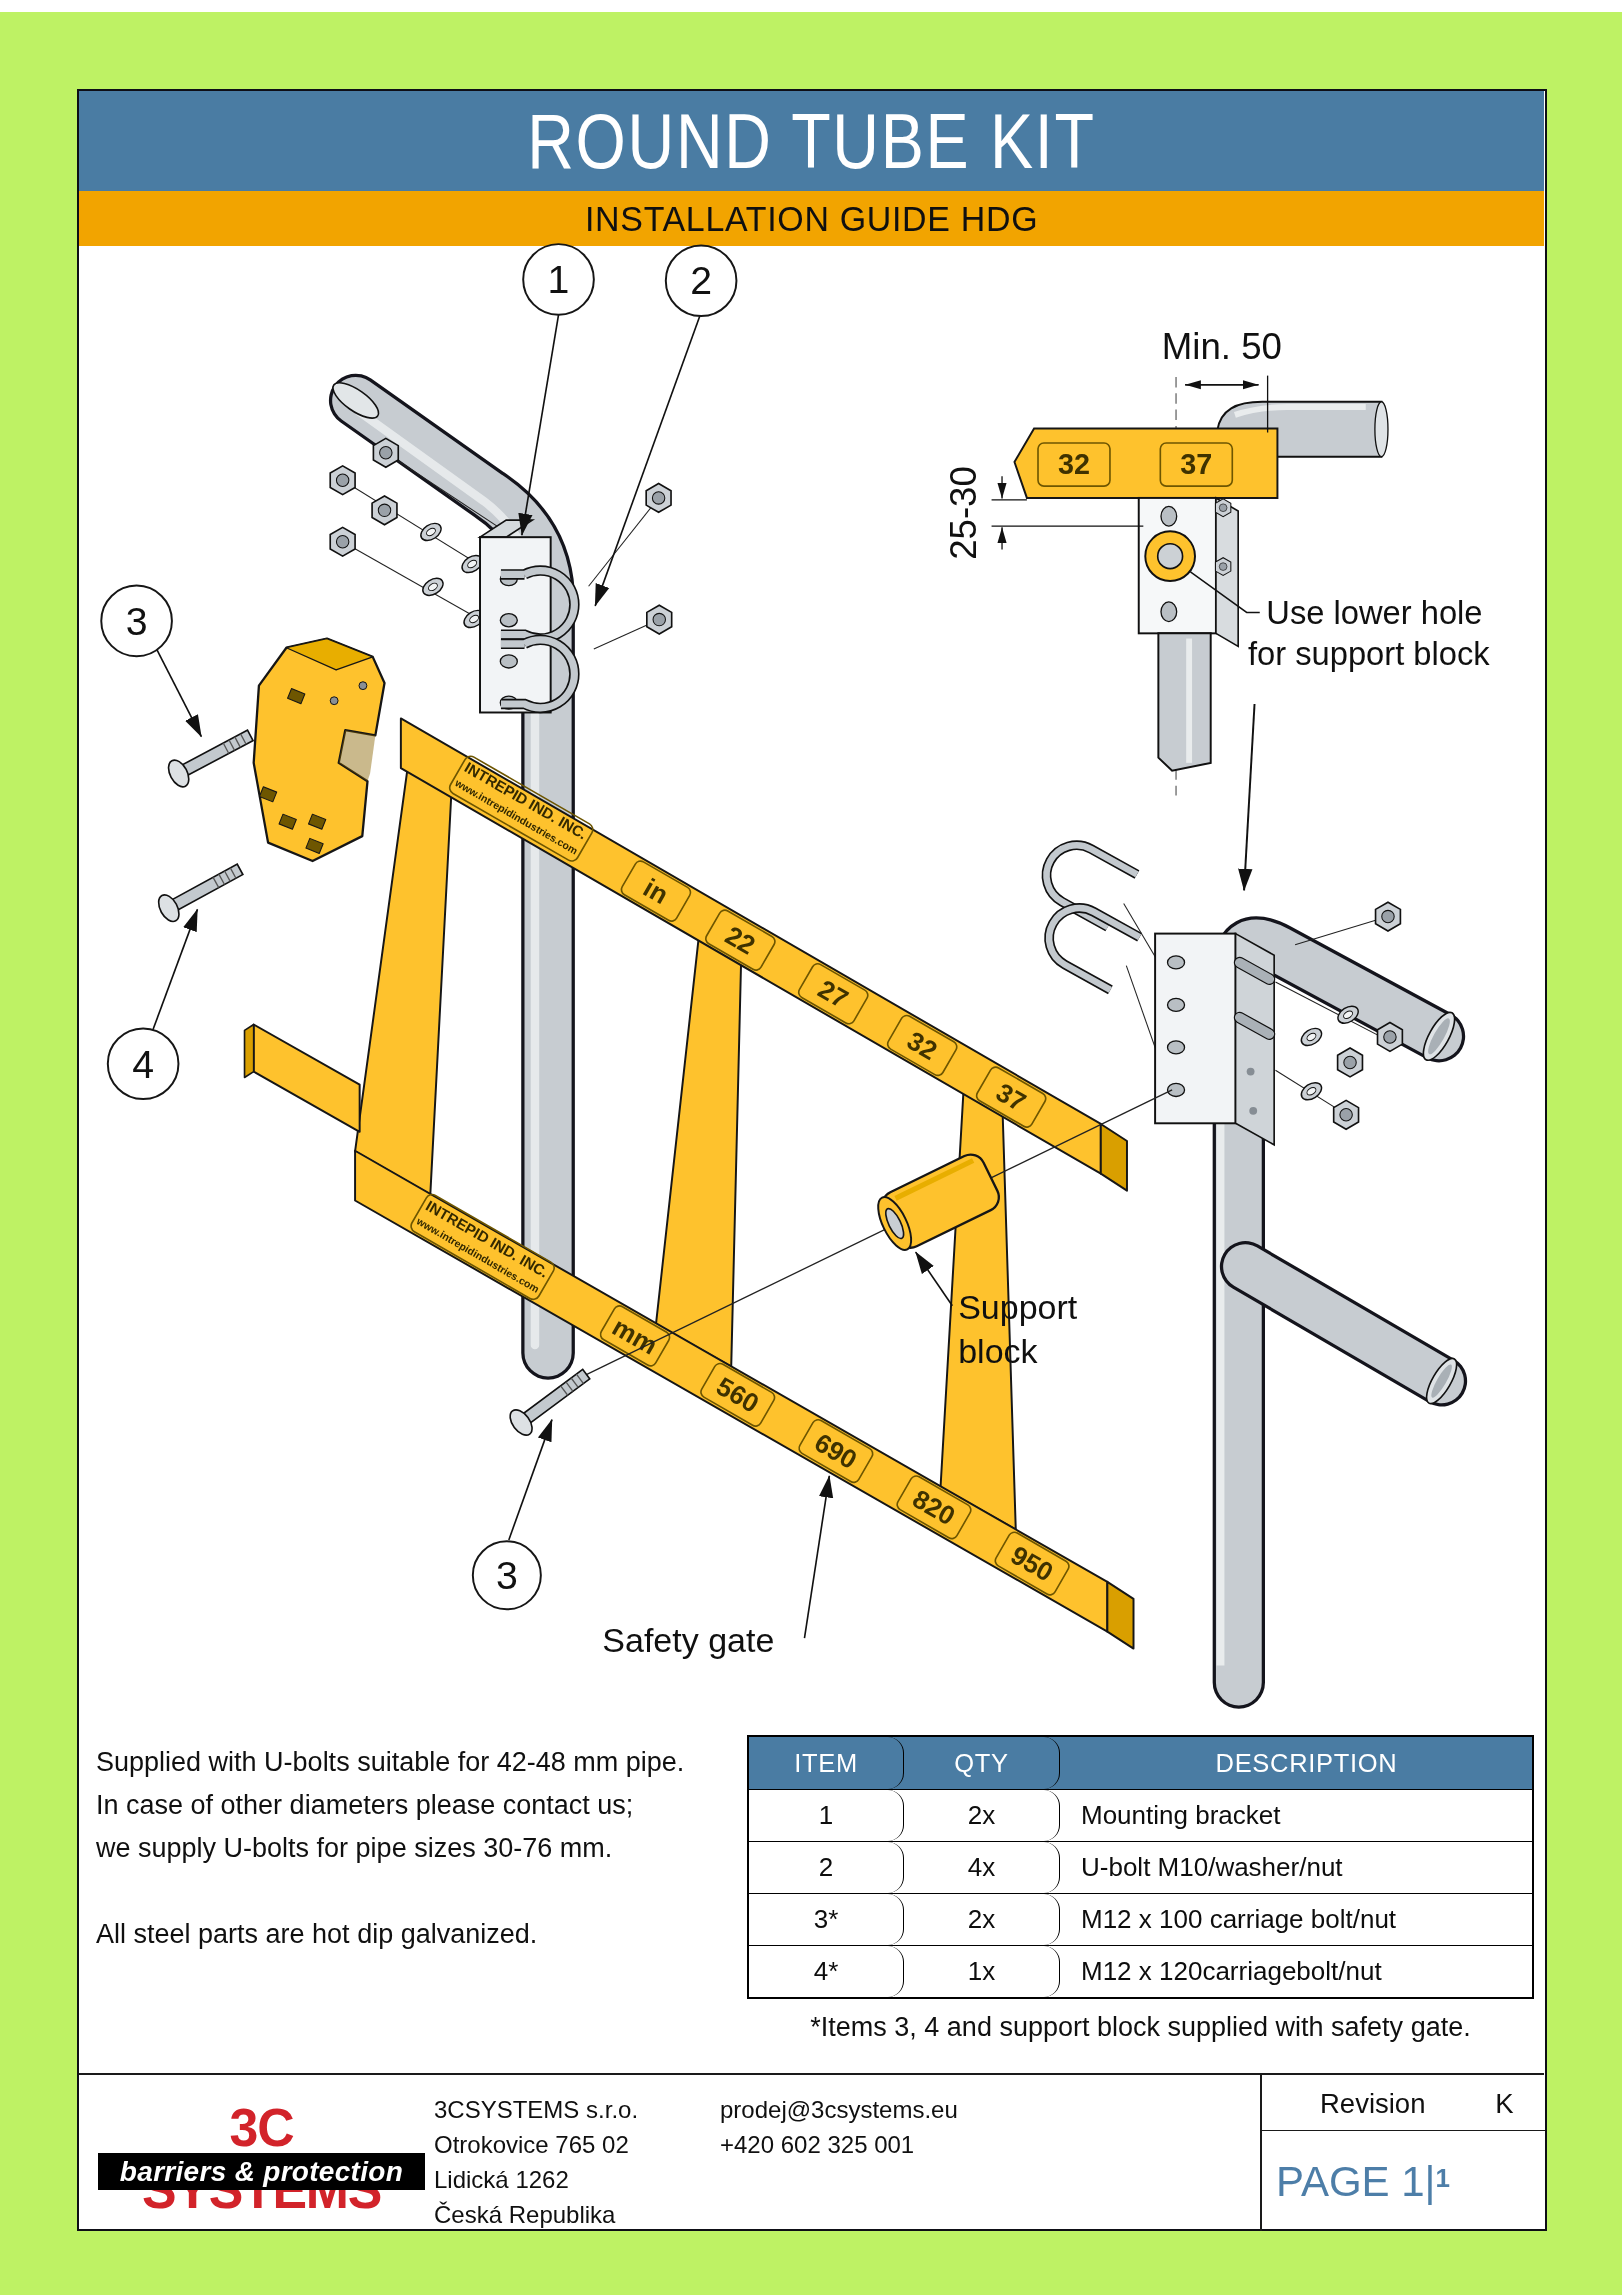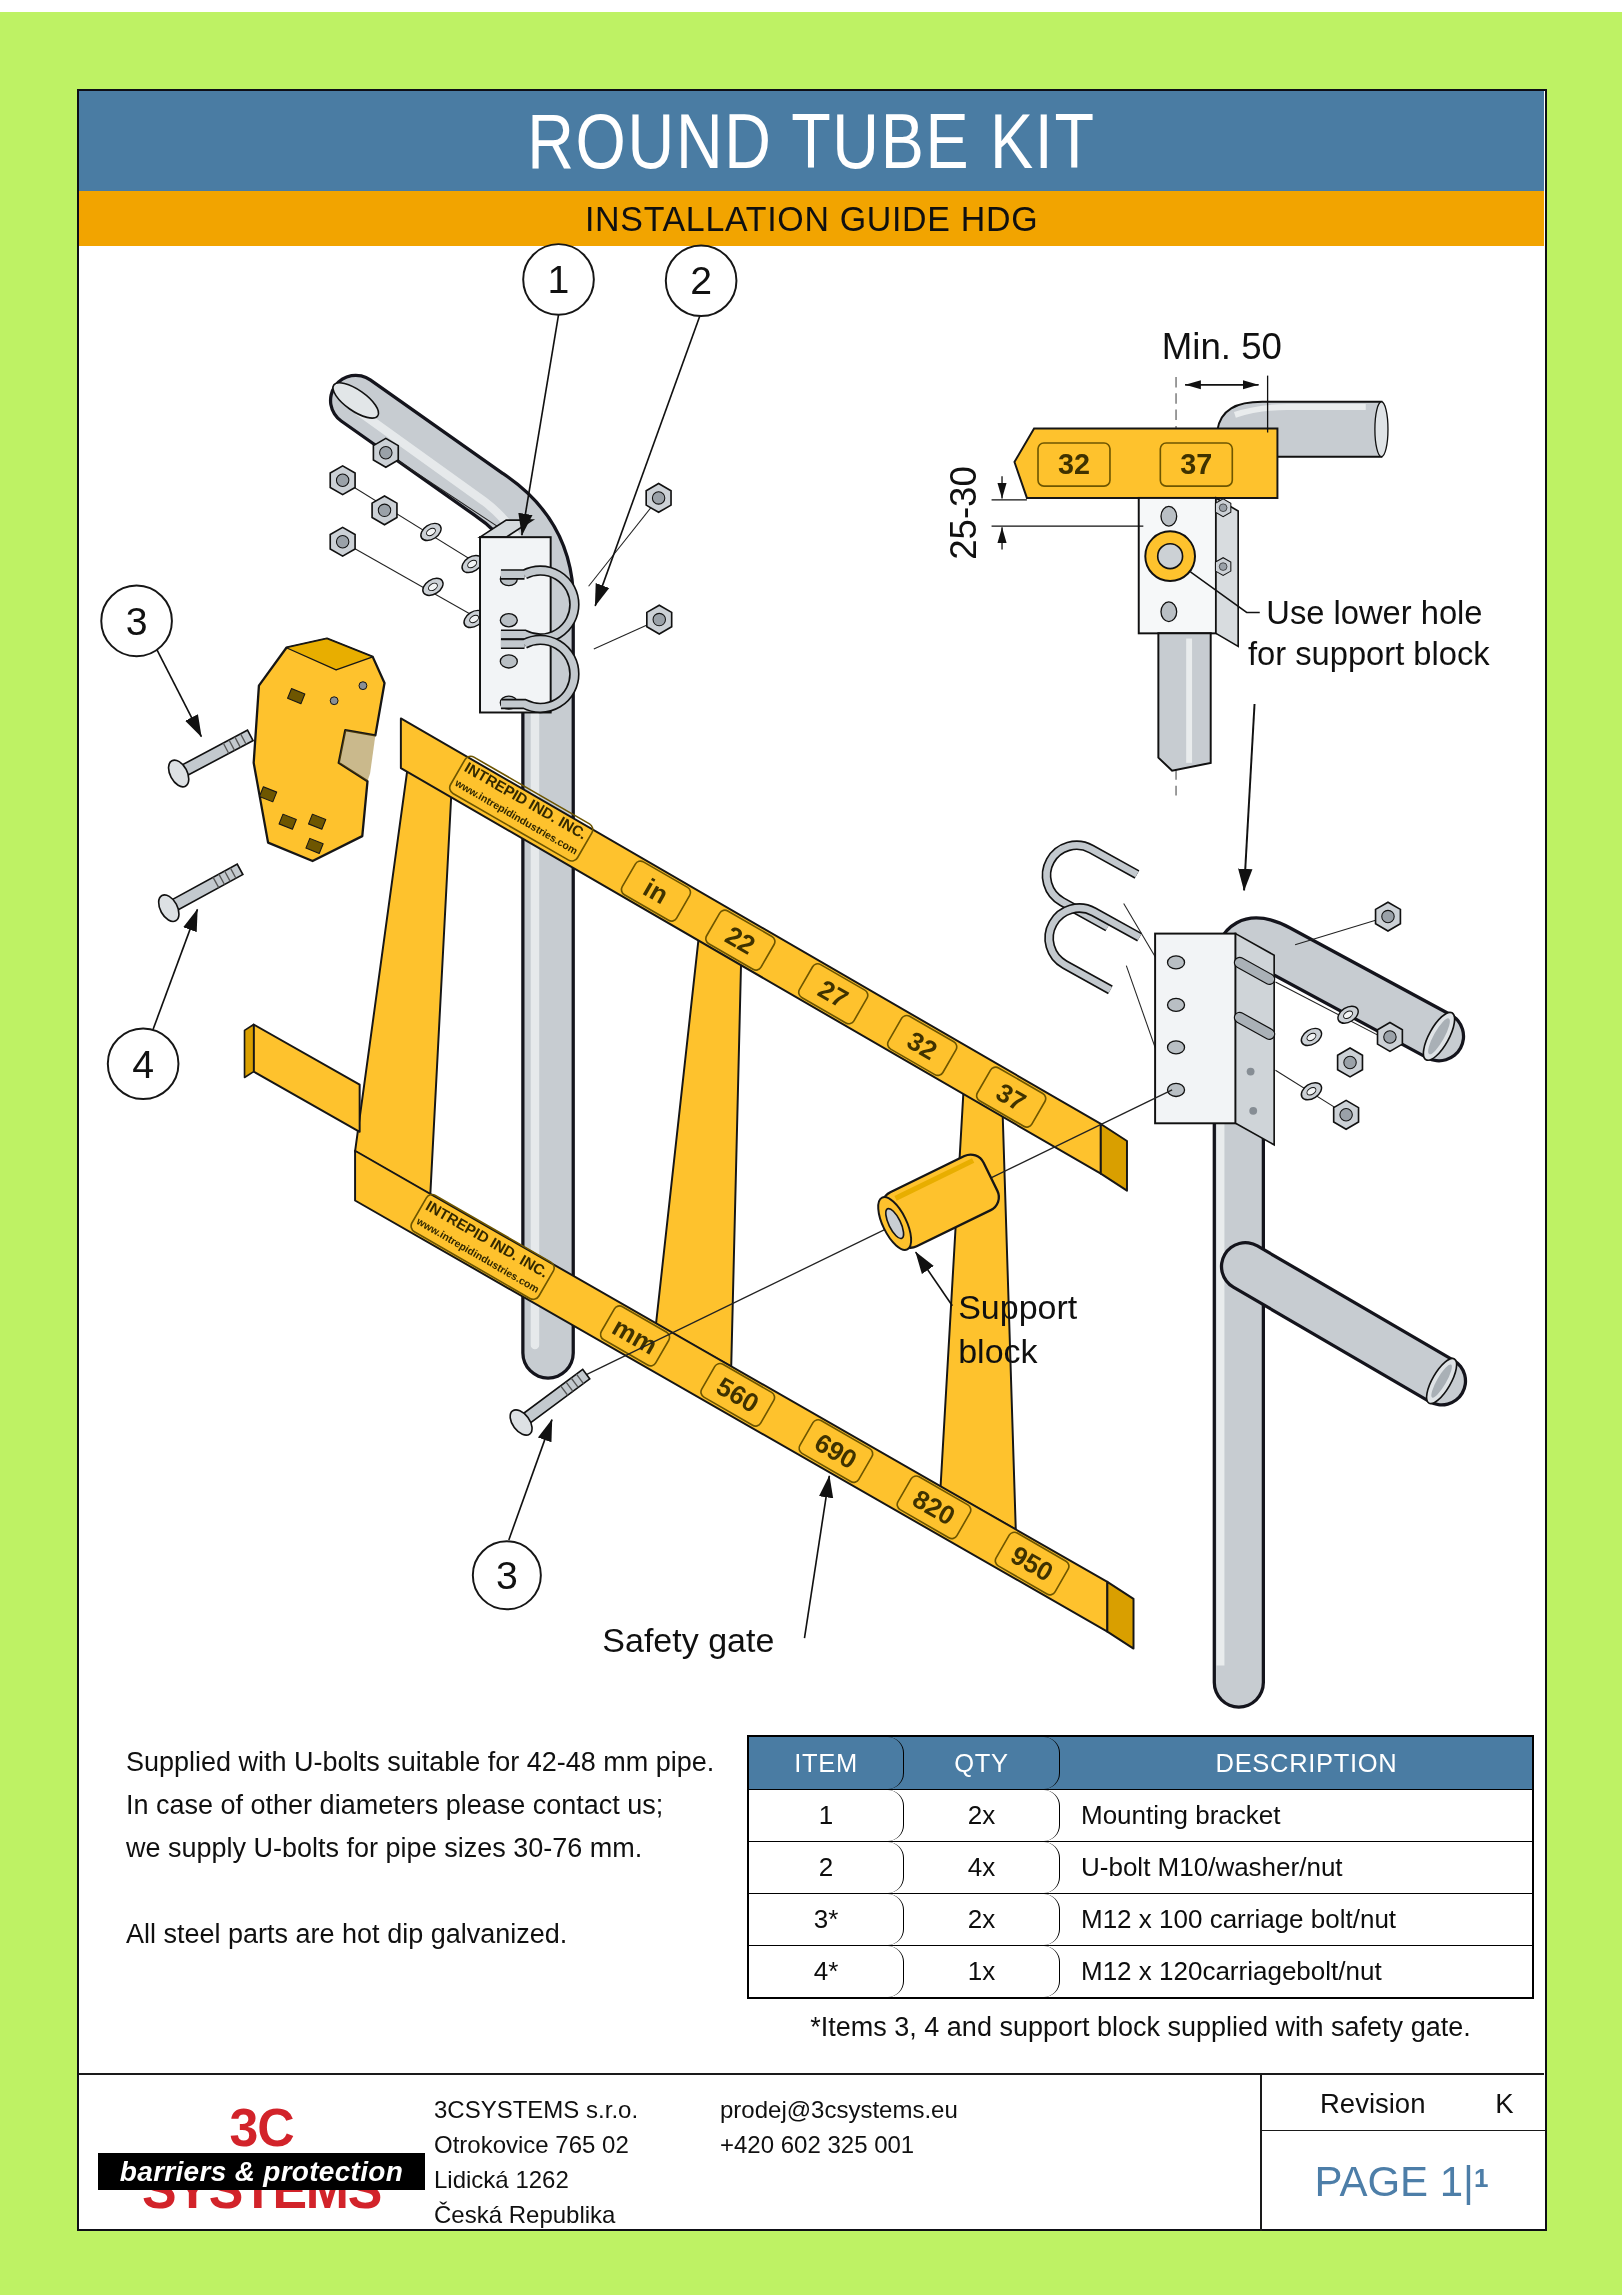--- a/index.html
+++ b/index.html
@@ -13,21 +13,21 @@
   .bar-blue h1 { color:#fff; font-size:77px; font-weight:400; letter-spacing:2px;
                  transform:scaleX(.84); white-space:nowrap; }
   .bar-orange { position:absolute; left:79px; top:179px; width:1465px; height:55px;
                 background:#f2a400; display:flex; align-items:center; justify-content:center; }
   .bar-orange h2 { color:#101010; font-size:35px; font-weight:400; letter-spacing:0.7px;
                    transform:scaleX(.97); white-space:nowrap; }
   svg.diagram { position:absolute; left:77px; top:221px; width:1470px; height:1498px; overflow:visible; }
   svg text { font-family:"Liberation Sans", sans-serif; }
 
   .notes { position:absolute; left:96px; top:1729px; width:654px;
-           font-size:27px; line-height:43px; color:#101010;margin-left:30px; }
+           font-size:27px; line-height:43px; color:#101010; }
   .notes .gap { height:43px; }
 
   .tbl { position:absolute; left:747px; top:1723px; width:787px;
          border:2.6px solid #000; border-collapse:collapse; }
   .tbl .hrow { display:flex; height:52px; background:#4a7ca3; }
   .tbl .row  { display:flex; height:52px; background:#fff; border-top:1.3px solid #000; }
   .tbl .c { display:flex; align-items:center; justify-content:center;
             font-size:26px; color:#0d0d0d;border-radius:16px; }
   .tbl .hrow .c { color:#fff; font-size:25.5px; letter-spacing:0.7px; }
   .tbl .c1 { width:155px; border-right:1.3px solid #000; }
@@ -41,21 +41,21 @@
   .brand { position:absolute; left:98px; top:2084px; width:327px; text-align:center;
            font-size:54px; font-weight:700; color:#d2232a; letter-spacing:-1.3px; transform:scaleX(.96); }
   .tagline { position:absolute; left:98px; top:2141px; width:327px; height:37px; background:#000;
              display:flex; align-items:center; justify-content:center;
              color:#fff; font-size:28px; font-weight:700; font-style:italic; letter-spacing:0.3px;text-align:center; }
   .addr { position:absolute; left:434px; top:2080px; font-size:24px; line-height:35px; color:#101010; }
   .contact { position:absolute; left:720px; top:2080px; font-size:24px; line-height:35px; color:#101010; }
   .rev-label { position:absolute; left:1284px; top:2076px; font-size:27.5px; color:#101010;margin-left:36px; }
   .rev-value { position:absolute; left:1485px; top:2076px; width:39px; text-align:center; font-size:27.5px; color:#101010; }
   .rev-line { position:absolute; left:1262px; top:2118px; width:283px; height:1.3px; background:#1a1a1a; }
-  .pageno { position:absolute; left:1276px; top:2146px; width:251px; text-align:center;
+  .pageno { position:absolute; left:1276px; top:2146px; width:251px; text-align:left;
             font-size:42px; color:#4d7ea8; }
   .pageno sup { font-size:26px; font-weight:700; vertical-align:9.2px; }
 </style>
 </head>
 <body>
 
 <div class="page">
   <div class="border"></div>
 
   <div class="bar-blue">

